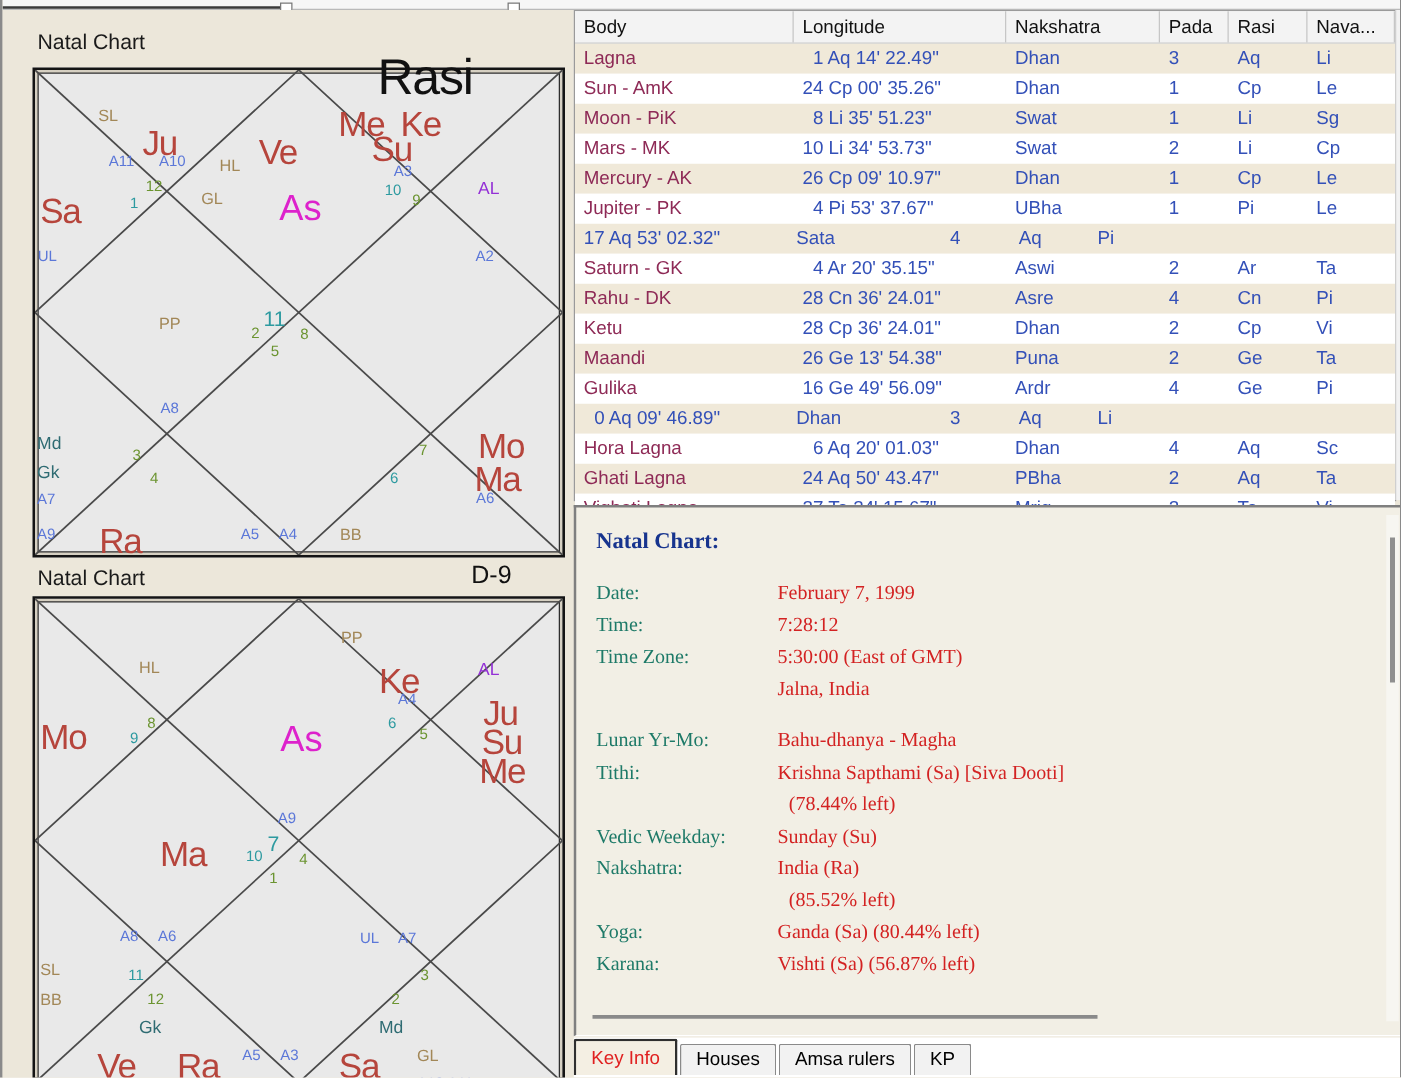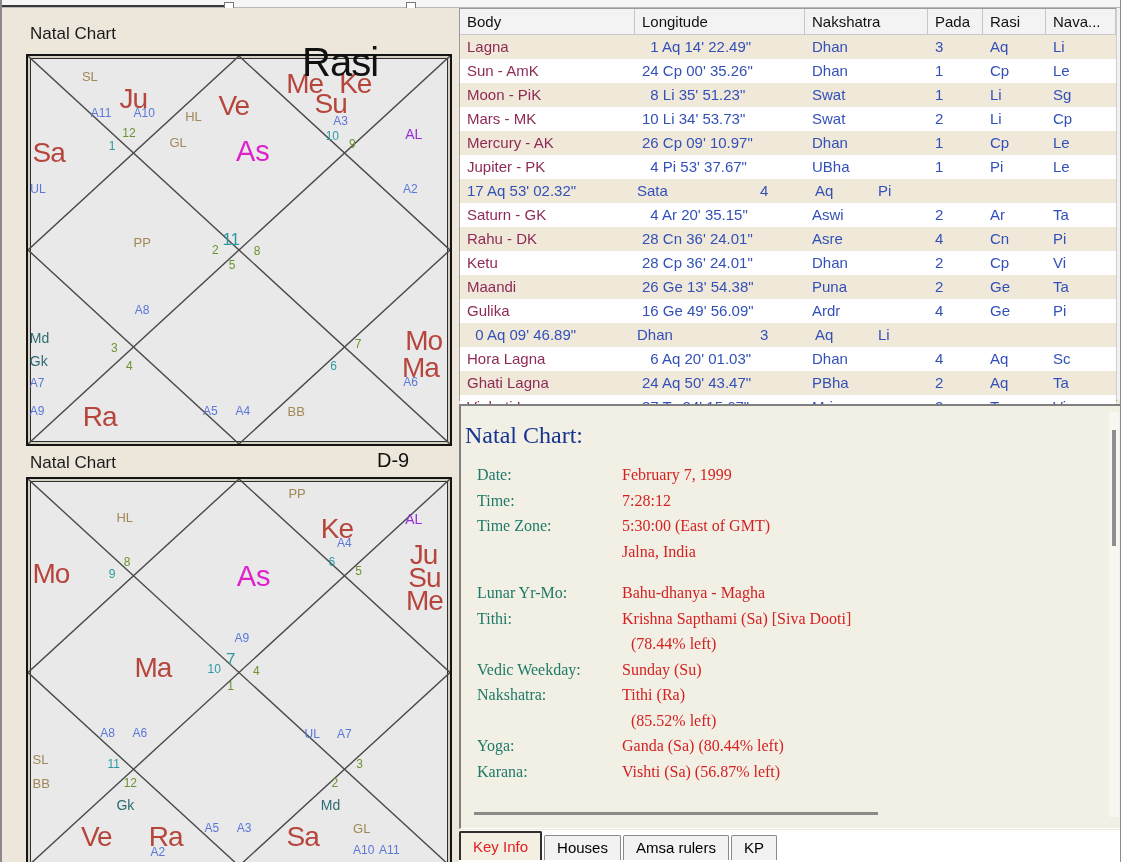--- a/index.html
+++ b/index.html
@@ -14,21 +14,21 @@
   .top-strip .tick2{position:absolute;top:2px;left:404px;width:8px;height:5px;background:#fff;border:1px solid #777;}
 
   
   .left-panel{position:absolute;left:0;top:8px;width:455px;height:854px;background:#ece7da;}
   .chart-title{position:absolute;left:28px;font-size:17px;color:#1a1a1a;}
   .corner-rasi{position:absolute;left:300px;top:32px;font-size:40px;color:#111;z-index:5;letter-spacing:-1px;}
   .corner-d9{position:absolute;left:375px;top:441px;font-size:20px;color:#111;z-index:5;}
   .chart-box{position:absolute;left:24px;width:422px;background:#e9e9e9;border:2px solid #141414;
              box-shadow:inset 0 0 0 2px #d6d0c2, inset 0 0 0 3px #2e2e2e;}
   .chart-box svg{position:absolute;left:0;top:0;width:100%;height:100%;}
-  .labels{position:absolute;left:0;top:0;width:100%;height:100%;padding-left:27px;}
+  .labels{position:absolute;left:0;top:16px;width:100%;height:100%;}
   .lbl{position:absolute;line-height:1;white-space:nowrap;}
   .planet{font-size:28px;color:#b6453c;letter-spacing:-1px;}
   .asc{font-size:29px;color:#dd22cc;}
   .special{font-size:13px;color:#a28757;}
   .upagraha{font-size:14px;color:#2e6b72;}
   .arudha{font-size:12px;color:#5b77d8;}
   .arudha-al{font-size:14px;color:#9430d6;}
   .num-g{font-size:12px;color:#6b9430;}
   .num-t{font-size:12px;color:#2d9aa0;}
   .num-t-big{font-size:17px;color:#2d9aa0;}
@@ -47,21 +47,21 @@
   .body-cell{color:#8e2a56;}
   .val-cell{color:#3350b8;}
   .table-scrollstrip{position:absolute;left:1114px;top:8px;width:7px;height:392px;background:#f2f2f2;
                      border-left:1px solid #cfcfcf;}
 
   
   .keyinfo{position:absolute;left:457px;top:404px;width:664px;height:425px;background:#f2efe5;
            border-top:2px solid #7f7f7f;border-left:2px solid #7f7f7f;
            border-right:1px solid #ffffff;border-bottom:1px solid #ffffff;box-sizing:border-box;
            font-family:"Liberation Serif",serif;}
-  .ki-heading{position:absolute;left:4px;top:16px;font-size:24px;color:#17348e;}
+  .ki-heading{position:absolute;left:16px;top:16px;font-size:18px;color:#17348e;font-weight:bold;}
   .ki-rows{position:absolute;left:16px;top:56px;width:600px;}
   .ki-row{display:flex;line-height:25.5px;font-size:16px;align-items:center;}
   .ki-row.gap{margin-top:16px;}
   .ki-label{width:145px;color:#1e7a68;flex:none;}
   .ki-value{color:#d32222;white-space:pre;}
   .ki-row.indent .ki-value{padding-left:9px;}
   .ki-vscroll{position:absolute;right:3px;top:6px;width:10px;height:405px;background:#f7f6f1;}
   .ki-vthumb{position:absolute;left:3px;top:18px;width:4px;height:116px;background:#8f8f8f;}
   .ki-hthumb{position:absolute;left:13px;bottom:13px;width:404px;height:3px;background:#8a8a8a;}
 
@@ -362,21 +362,21 @@
         <div class="ki-row indent">
           <span class="ki-label"></span>
           <span class="ki-value">(78.44% left)</span>
         </div>
         <div class="ki-row">
           <span class="ki-label">Vedic Weekday:</span>
           <span class="ki-value">Sunday (Su)</span>
         </div>
         <div class="ki-row">
           <span class="ki-label">Nakshatra:</span>
-          <span class="ki-value">Tithi (Ra)</span>
+          <span class="ki-value">India (Ra)</span>
         </div>
         <div class="ki-row indent">
           <span class="ki-label"></span>
           <span class="ki-value">(85.52% left)</span>
         </div>
         <div class="ki-row">
           <span class="ki-label">Yoga:</span>
           <span class="ki-value">Ganda (Sa) (80.44% left)</span>
         </div>
         <div class="ki-row">

